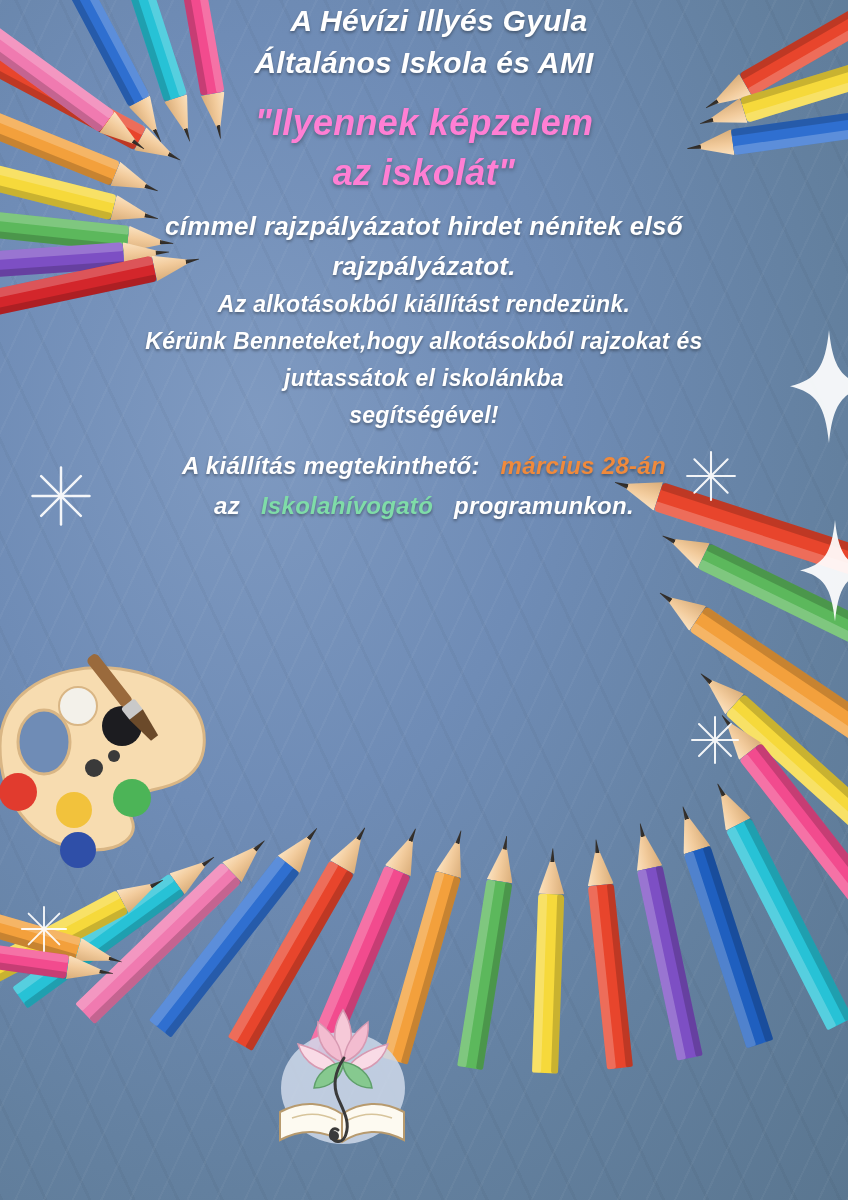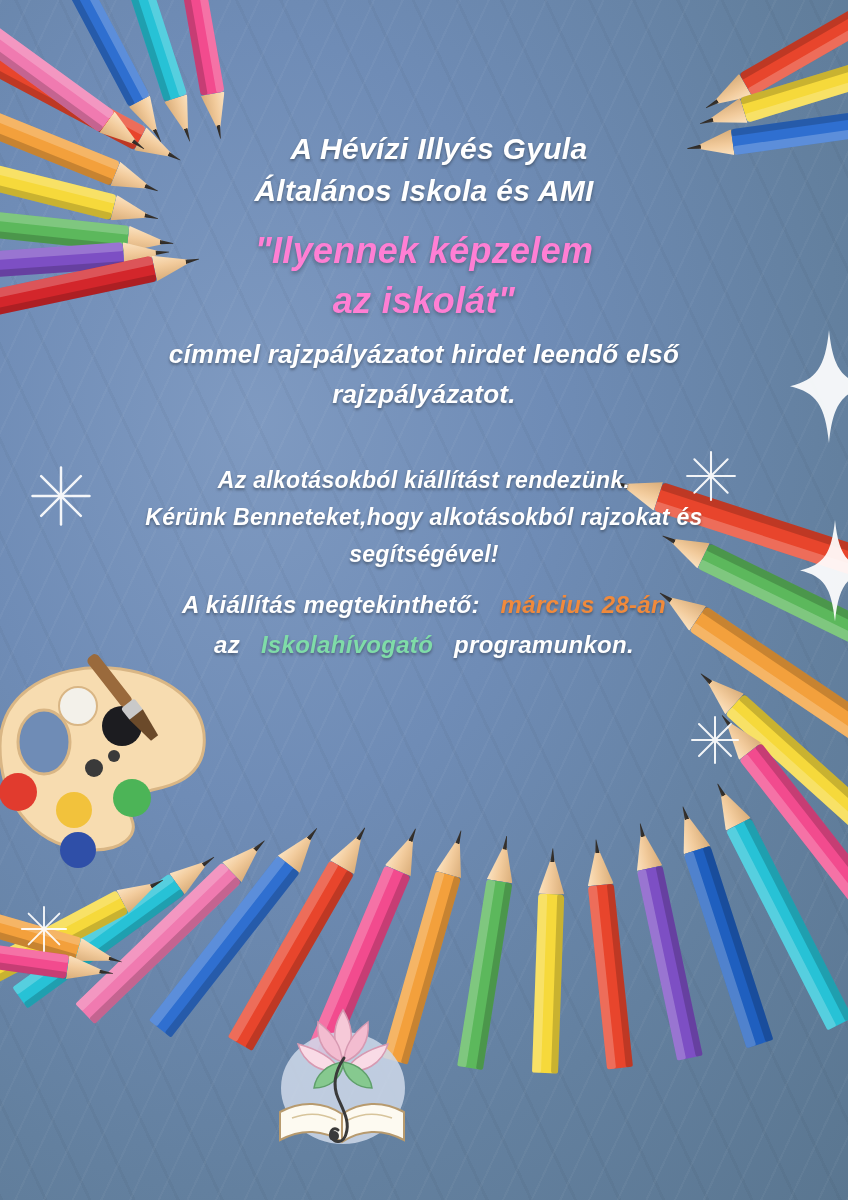--- a/index.html
+++ b/index.html
@@ -352,31 +352,32 @@
       <circle cx="96" cy="200" r="18" fill="#2f4fa8"></circle>
       <g transform="rotate(-38 150 60)">
         <rect x="144" y="-8" width="13" height="62" rx="5" fill="#9a6a3c"></rect>
         <rect x="142" y="52" width="17" height="16" rx="3" fill="#c9c9c9"></rect>
         <path d="M142 66 L159 66 L155 96 L146 96 Z" fill="#6b4a2a"></path>
       </g>
     </svg>
   </div>
 
   <div class="content">
-    <div class="line title" style="margin-top:128px;padding-left:30px;">A Hévízi Illyés Gyula</div>
+    <div class="line title" style="padding-left:30px;">A Hévízi Illyés Gyula</div>
     <div class="line title">Általános Iskola és AMI</div>
 
     <div class="line quote" style="margin-top:14px;">"Ilyennek képzelem</div>
     <div class="line quote">az iskolát"</div>
 
-    <div class="line sub" style="margin-top:8px;">címmel rajzpályázatot hirdet leendő első</div>
+    <div class="line sub" style="margin-top:8px;">címmel rajzpályázatot hirdet nénitek első</div>
     <div class="line sub">rajzpályázatot.</div>
 
-    <div class="line body-line" style="margin-top:48px;">Az alkotásokból kiállítást rendezünk.</div>
+    <div class="line body-line" style="">Az alkotásokból kiállítást rendezünk.</div>
     <div class="line body-line">Kérünk Benneteket,hogy alkotásokból rajzokat és</div>
+    <div class="line body-line">juttassátok el iskolánkba</div>
     <div class="line body-line">segítségével!</div>
 
 
     <div class="line expo" style="margin-top:12px;">
       <span>A kiállítás megtekinthető:</span>
       <span>&nbsp;</span>
       <span class="accent-orange">március 28-án</span>
     </div>
     <div class="line expo">
       <span>az</span>

